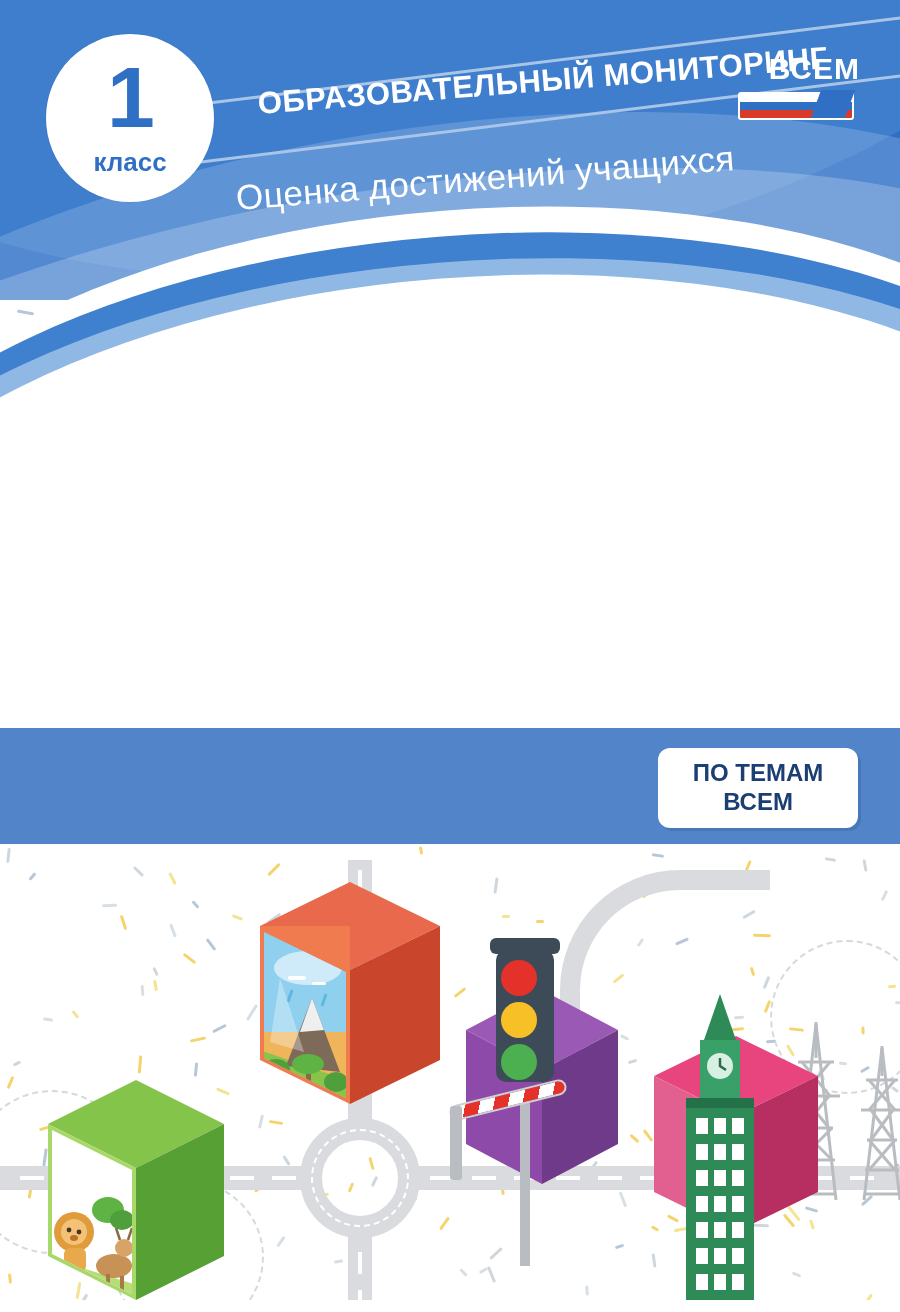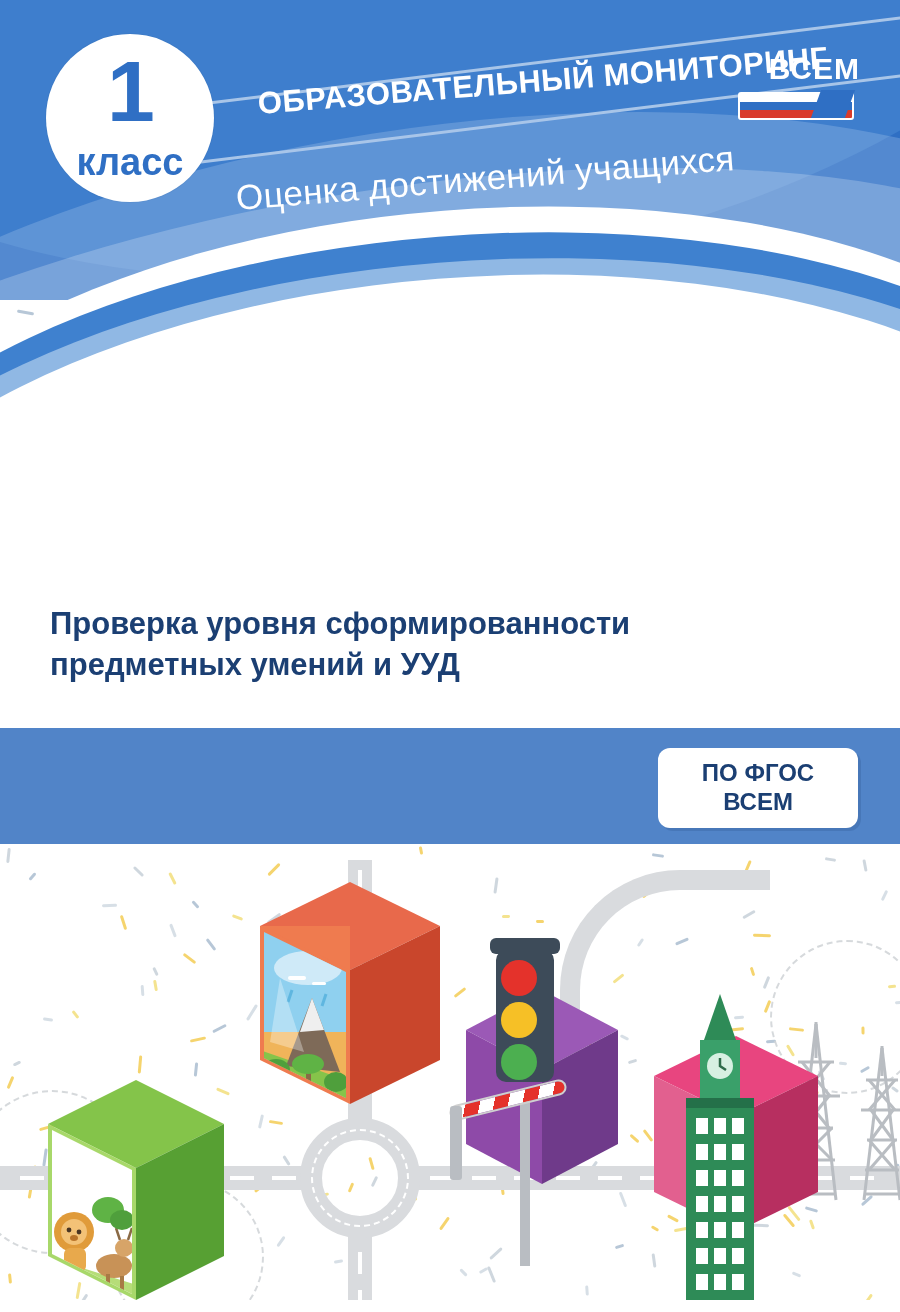--- a/index.html
+++ b/index.html
@@ -139,21 +139,21 @@
     box-shadow: 0 0 0 1px rgba(0,0,0,.03);
   }
   .grade-number {
     font-size: 86px;
     font-weight: bold;
     color: #2f6fc4;
     line-height: .86;
     letter-spacing: -2px;
   }
   .grade-label {
-    font-size: 38px;
+    font-size: 26px;
     font-weight: bold;
     color: #2f6fc4;
     line-height: 1;
     margin-top: 14px;
   }
 
   
   .hdr-line1 {
     position: absolute;
     left: 258px; top: 86px;
@@ -649,28 +649,24 @@
   <div class="fgos">
     <div class="fgos-text">ВСЕМ</div>
     <div class="fgos-flag">
       <i class="w"></i>
         <i class="b"></i>
         <i class="r"></i>
     </div>
     <div class="fgos-flag-notch"></div>
   </div>
 
-  <div class="subtitle">
-    <div>Проверка уровня сформированности</div>
-    <div>предметных умений и УУД</div>
-  </div>
 
   <div class="band"></div>
   <div class="badge">
-    <div>ПО ФГОС</div>
+    <div>ПО ТЕМАМ</div>
     <div>ВСЕМ</div>
   </div>
 
   <div class="illus">
 
     <div class="road" style="left:348px;top:0px;width:24px;height:262px;"></div>
     <div class="road" style="left:348px;top:376px;width:24px;height:80px;"></div>
     <div class="road" style="left:0px;top:306px;width:304px;height:24px;"></div>
     <div class="road" style="left:416px;top:306px;width:484px;height:24px;"></div>
     <div class="curve-road"></div>

